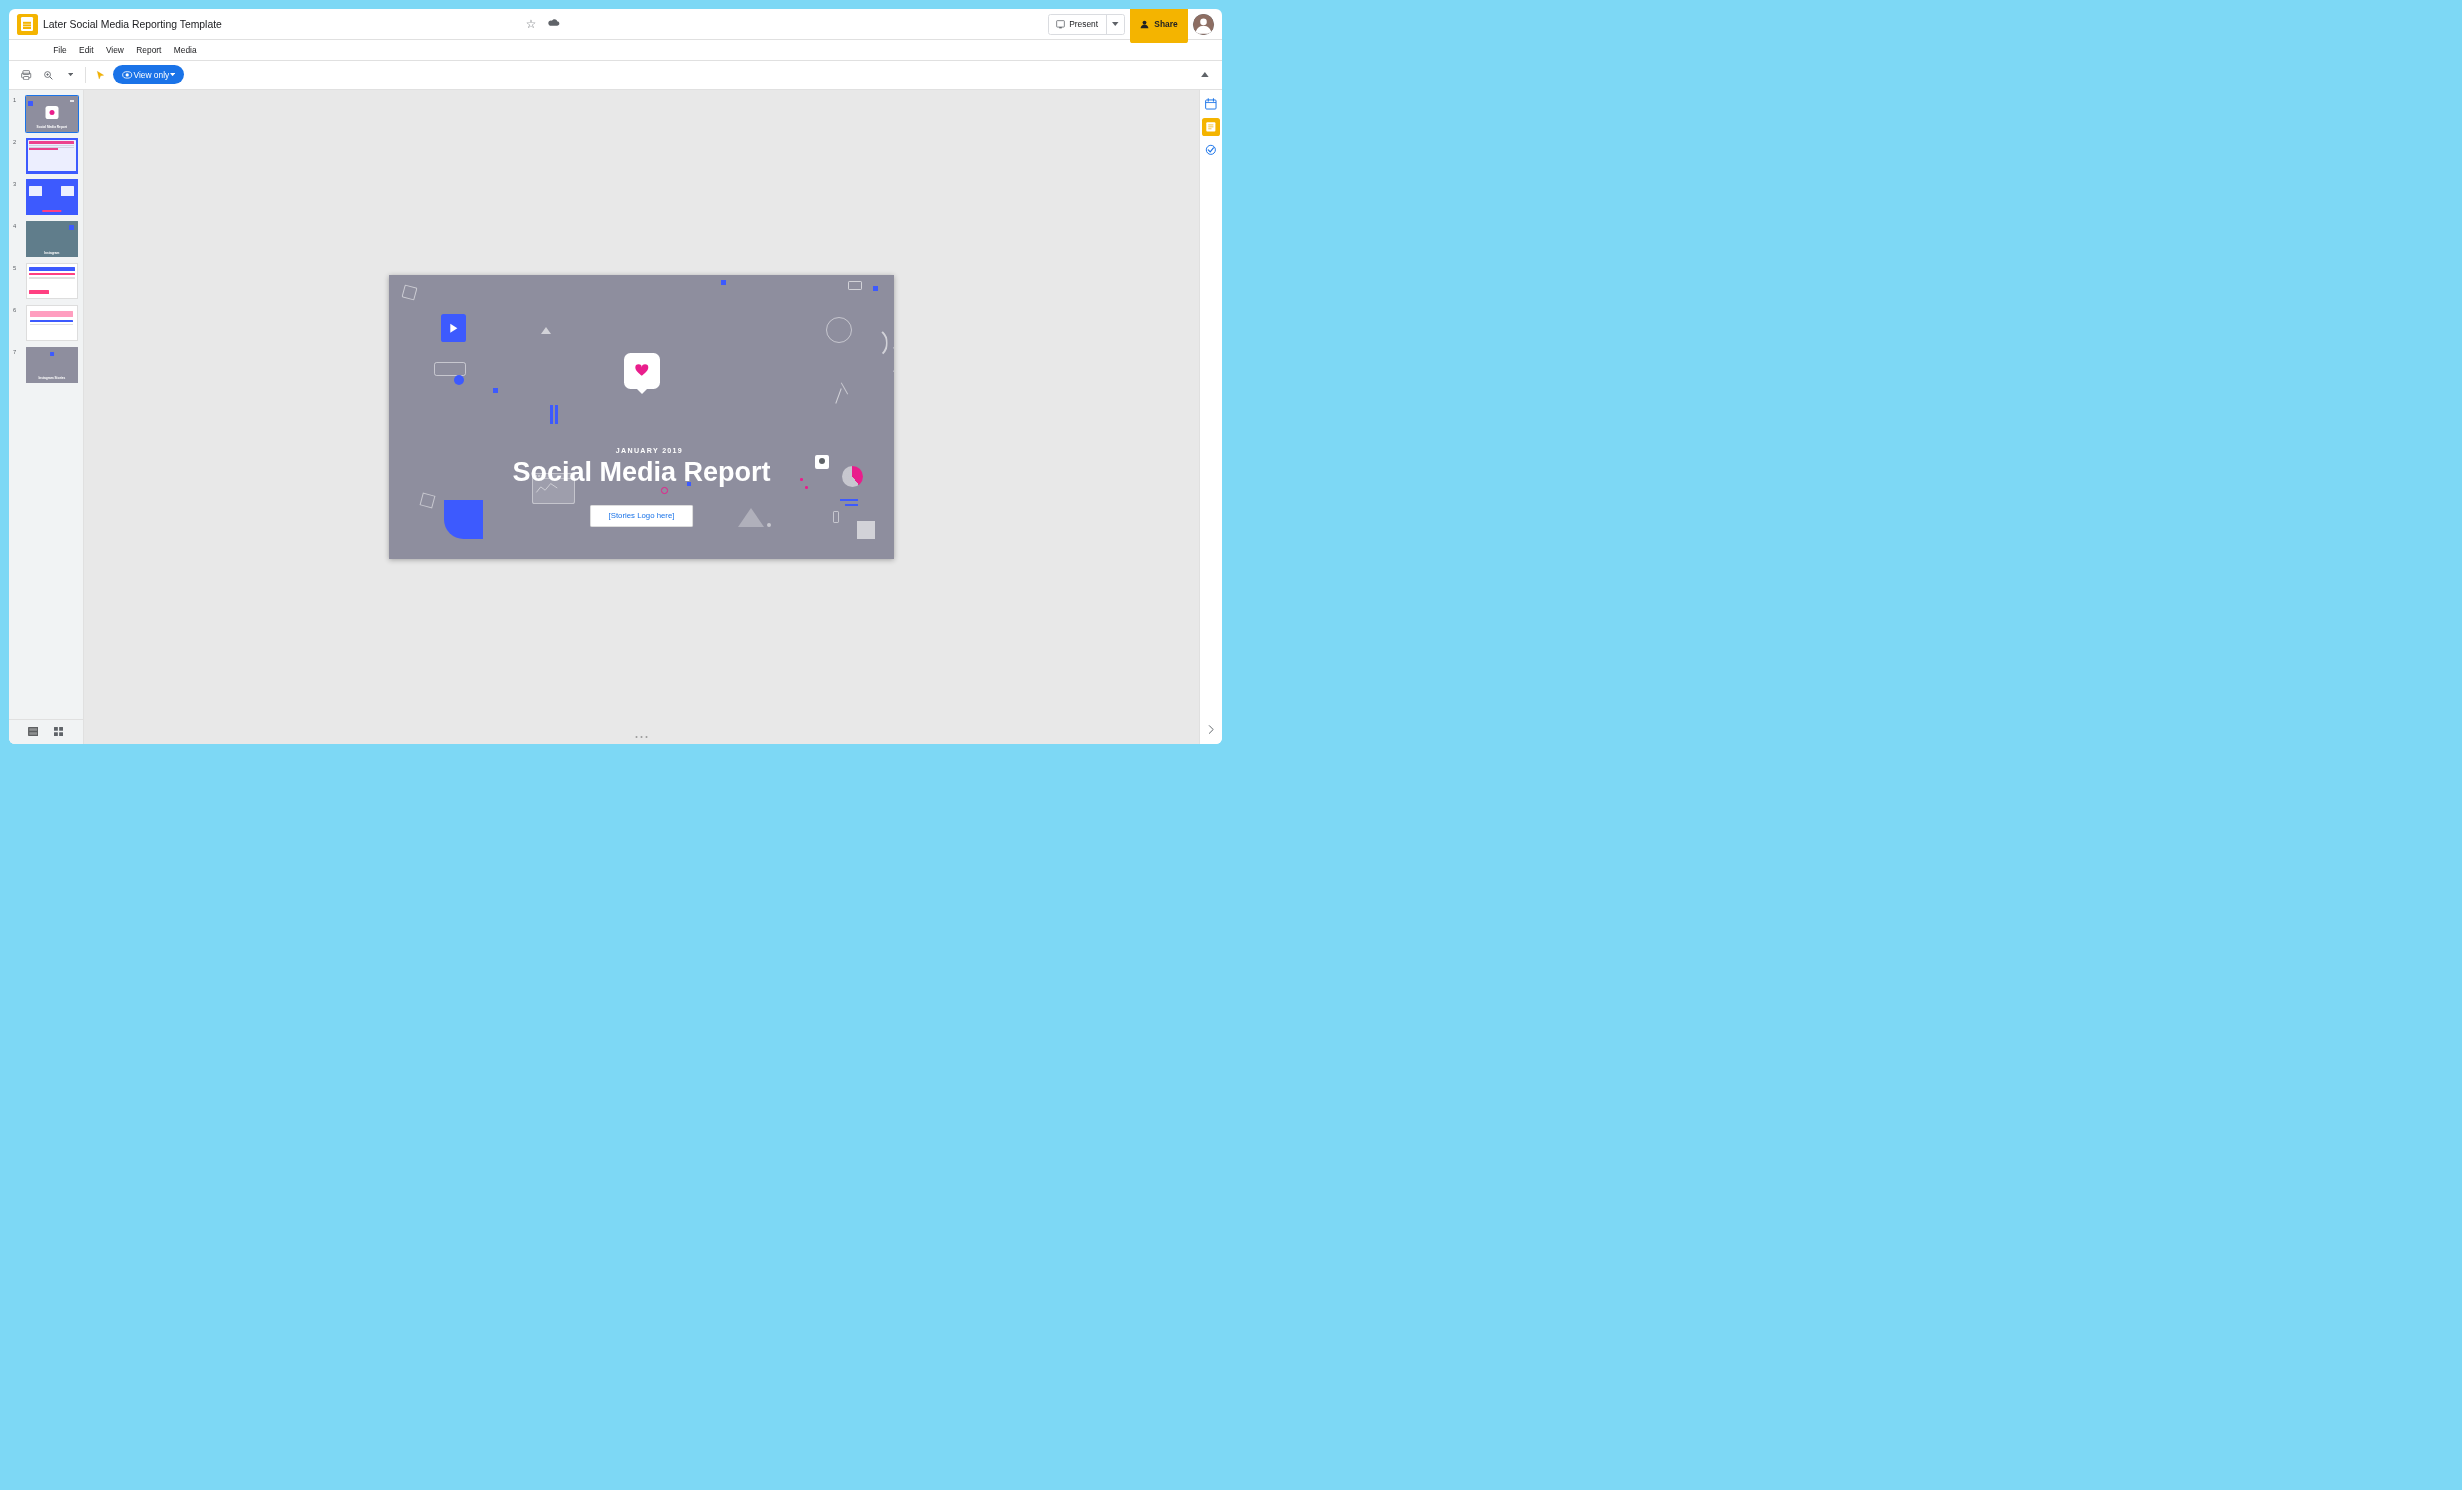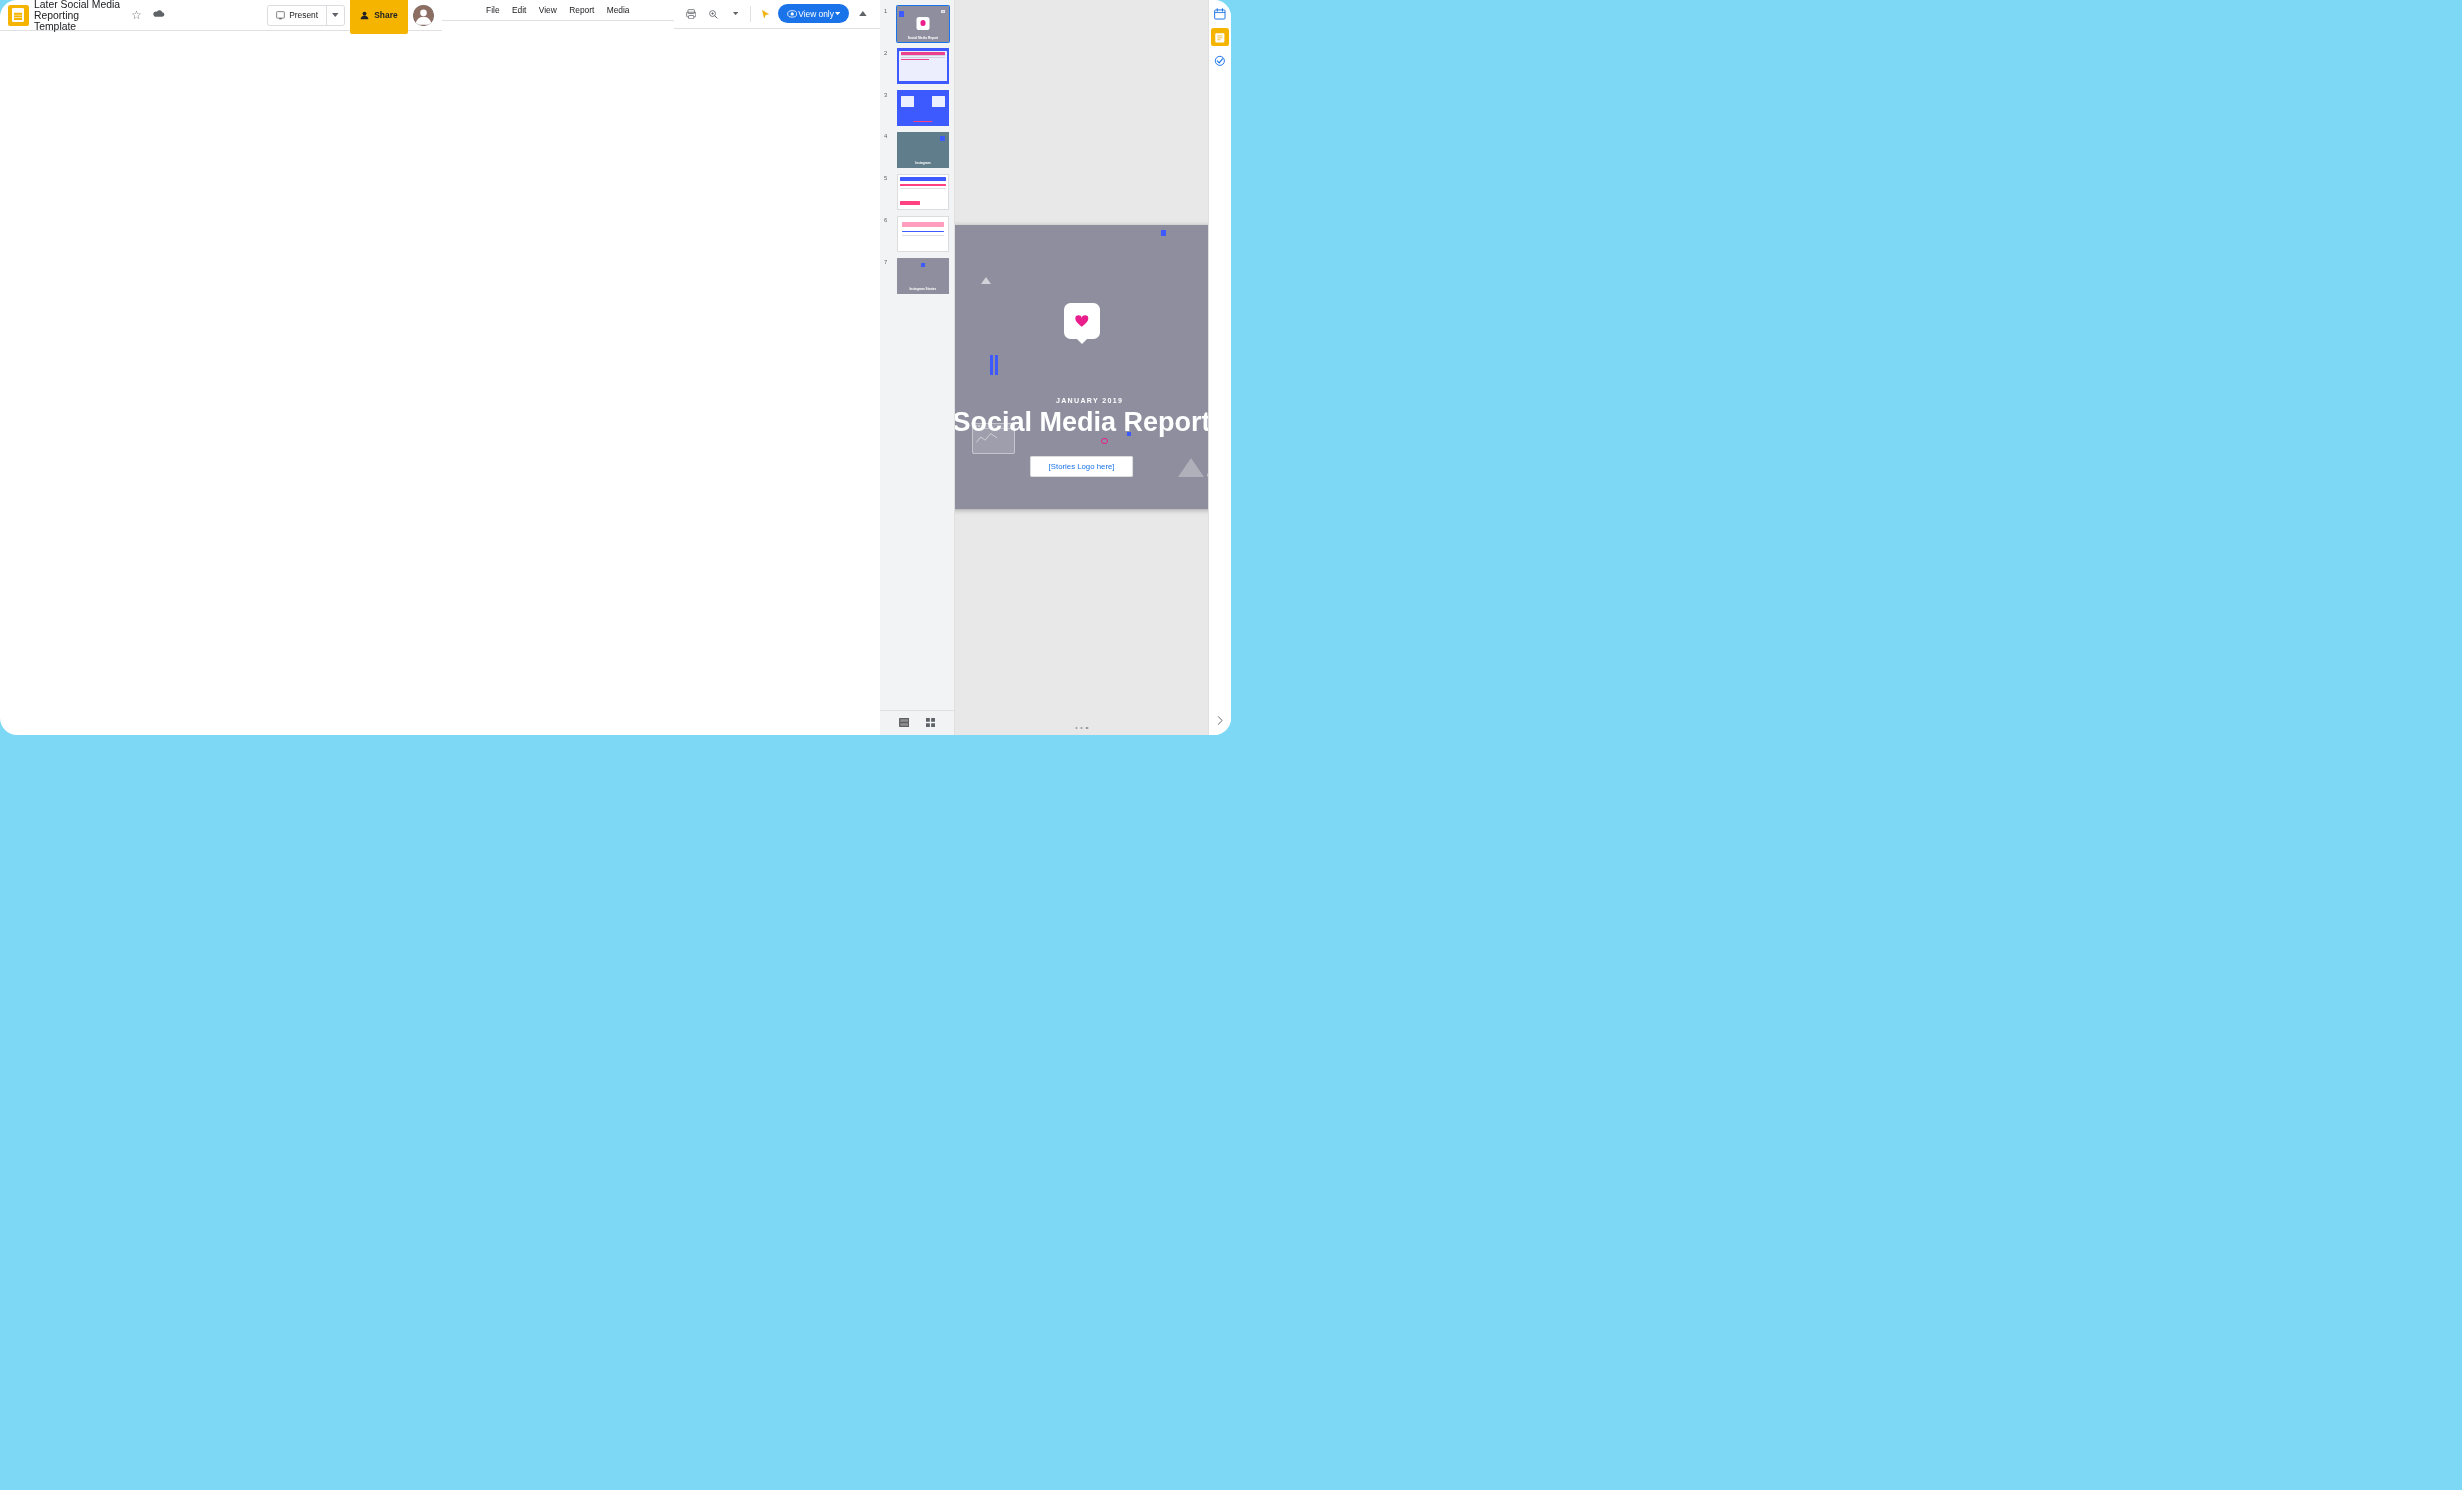--- a/index.html
+++ b/index.html
@@ -5,25 +5,25 @@
     * { box-sizing: border-box; margin: 0; padding: 0; }
     body {
       background: #7dd8f5;
       font-family: 'Arial', sans-serif;
       width: 1231px;
       height: 745px;
       overflow: hidden;
     }
     .app-window {
       background: #fff;
-      margin: 0;
-      border-radius: 17px;
+      margin: 9px;
+      border-radius: 6px;
       height: calc(100% - 10.4px);
       display: flex;
-      flex-direction: row;
+      flex-direction: column;
       overflow: hidden;
     }
     
     .top-bar {
       display: flex;
       align-items: center;
       padding: 0 7.8px;
       height: 31px;
       border-bottom: 0.6px solid #e0e0e0;
       gap: 5.2px;

